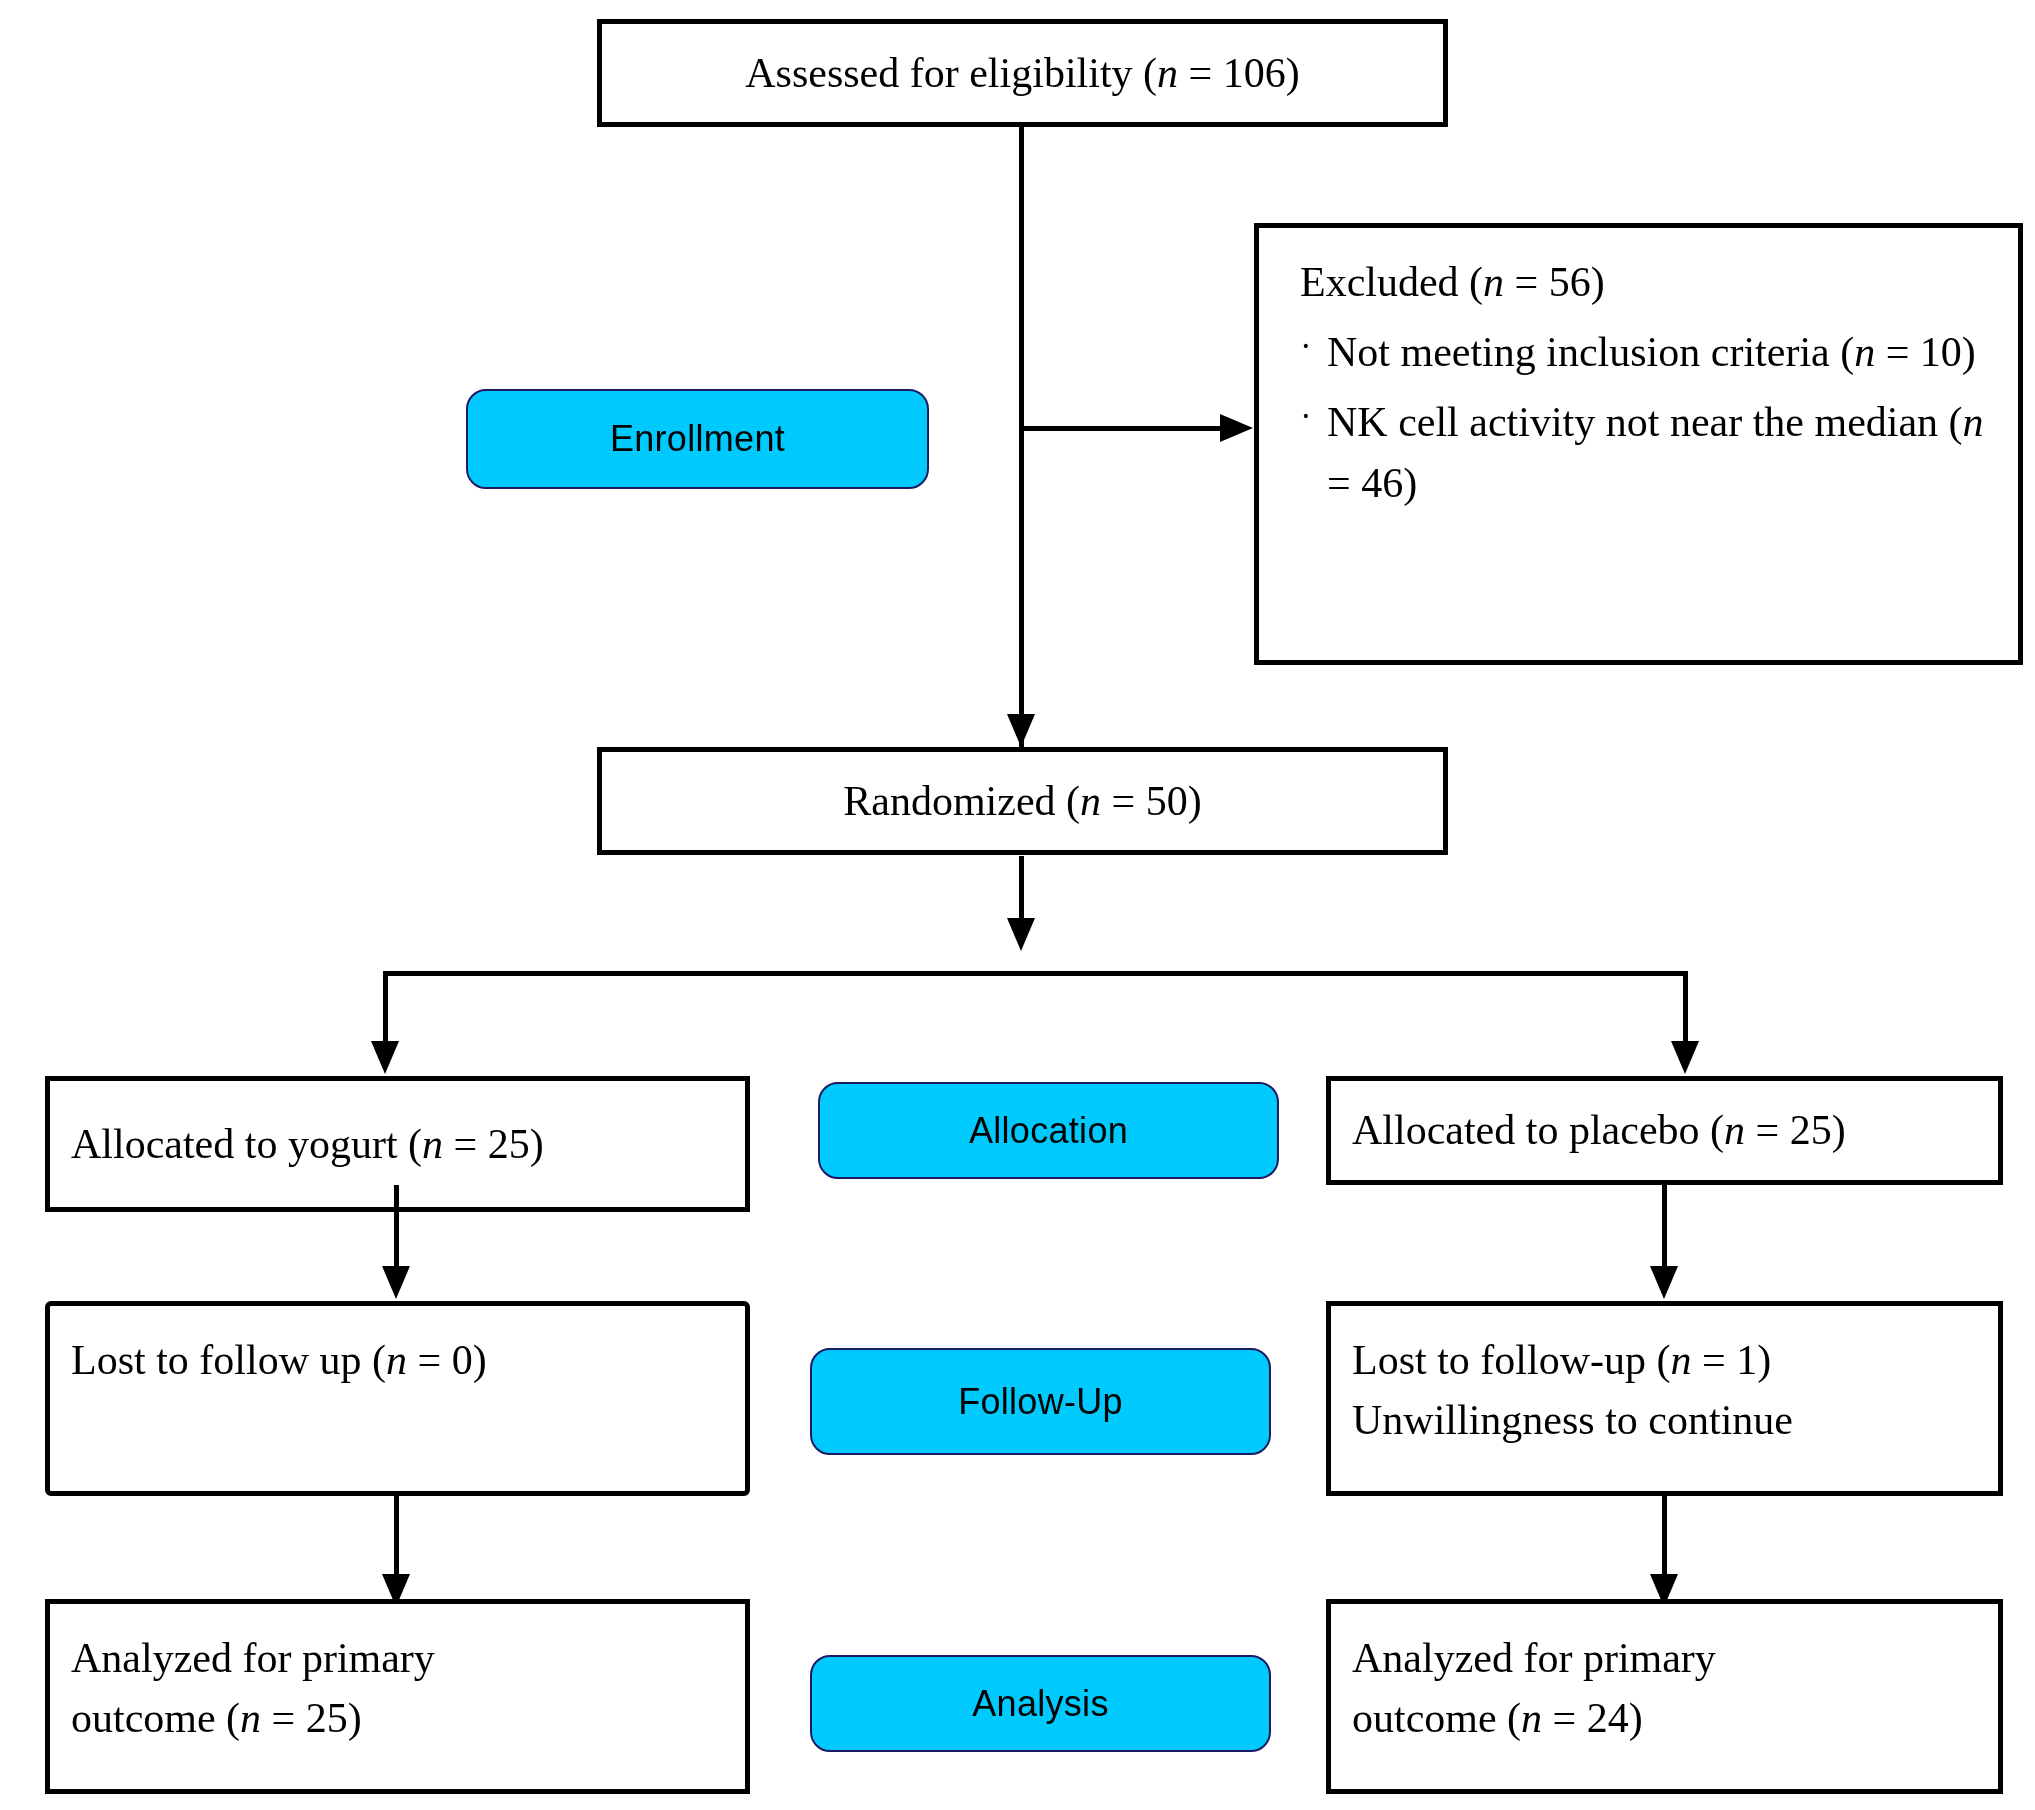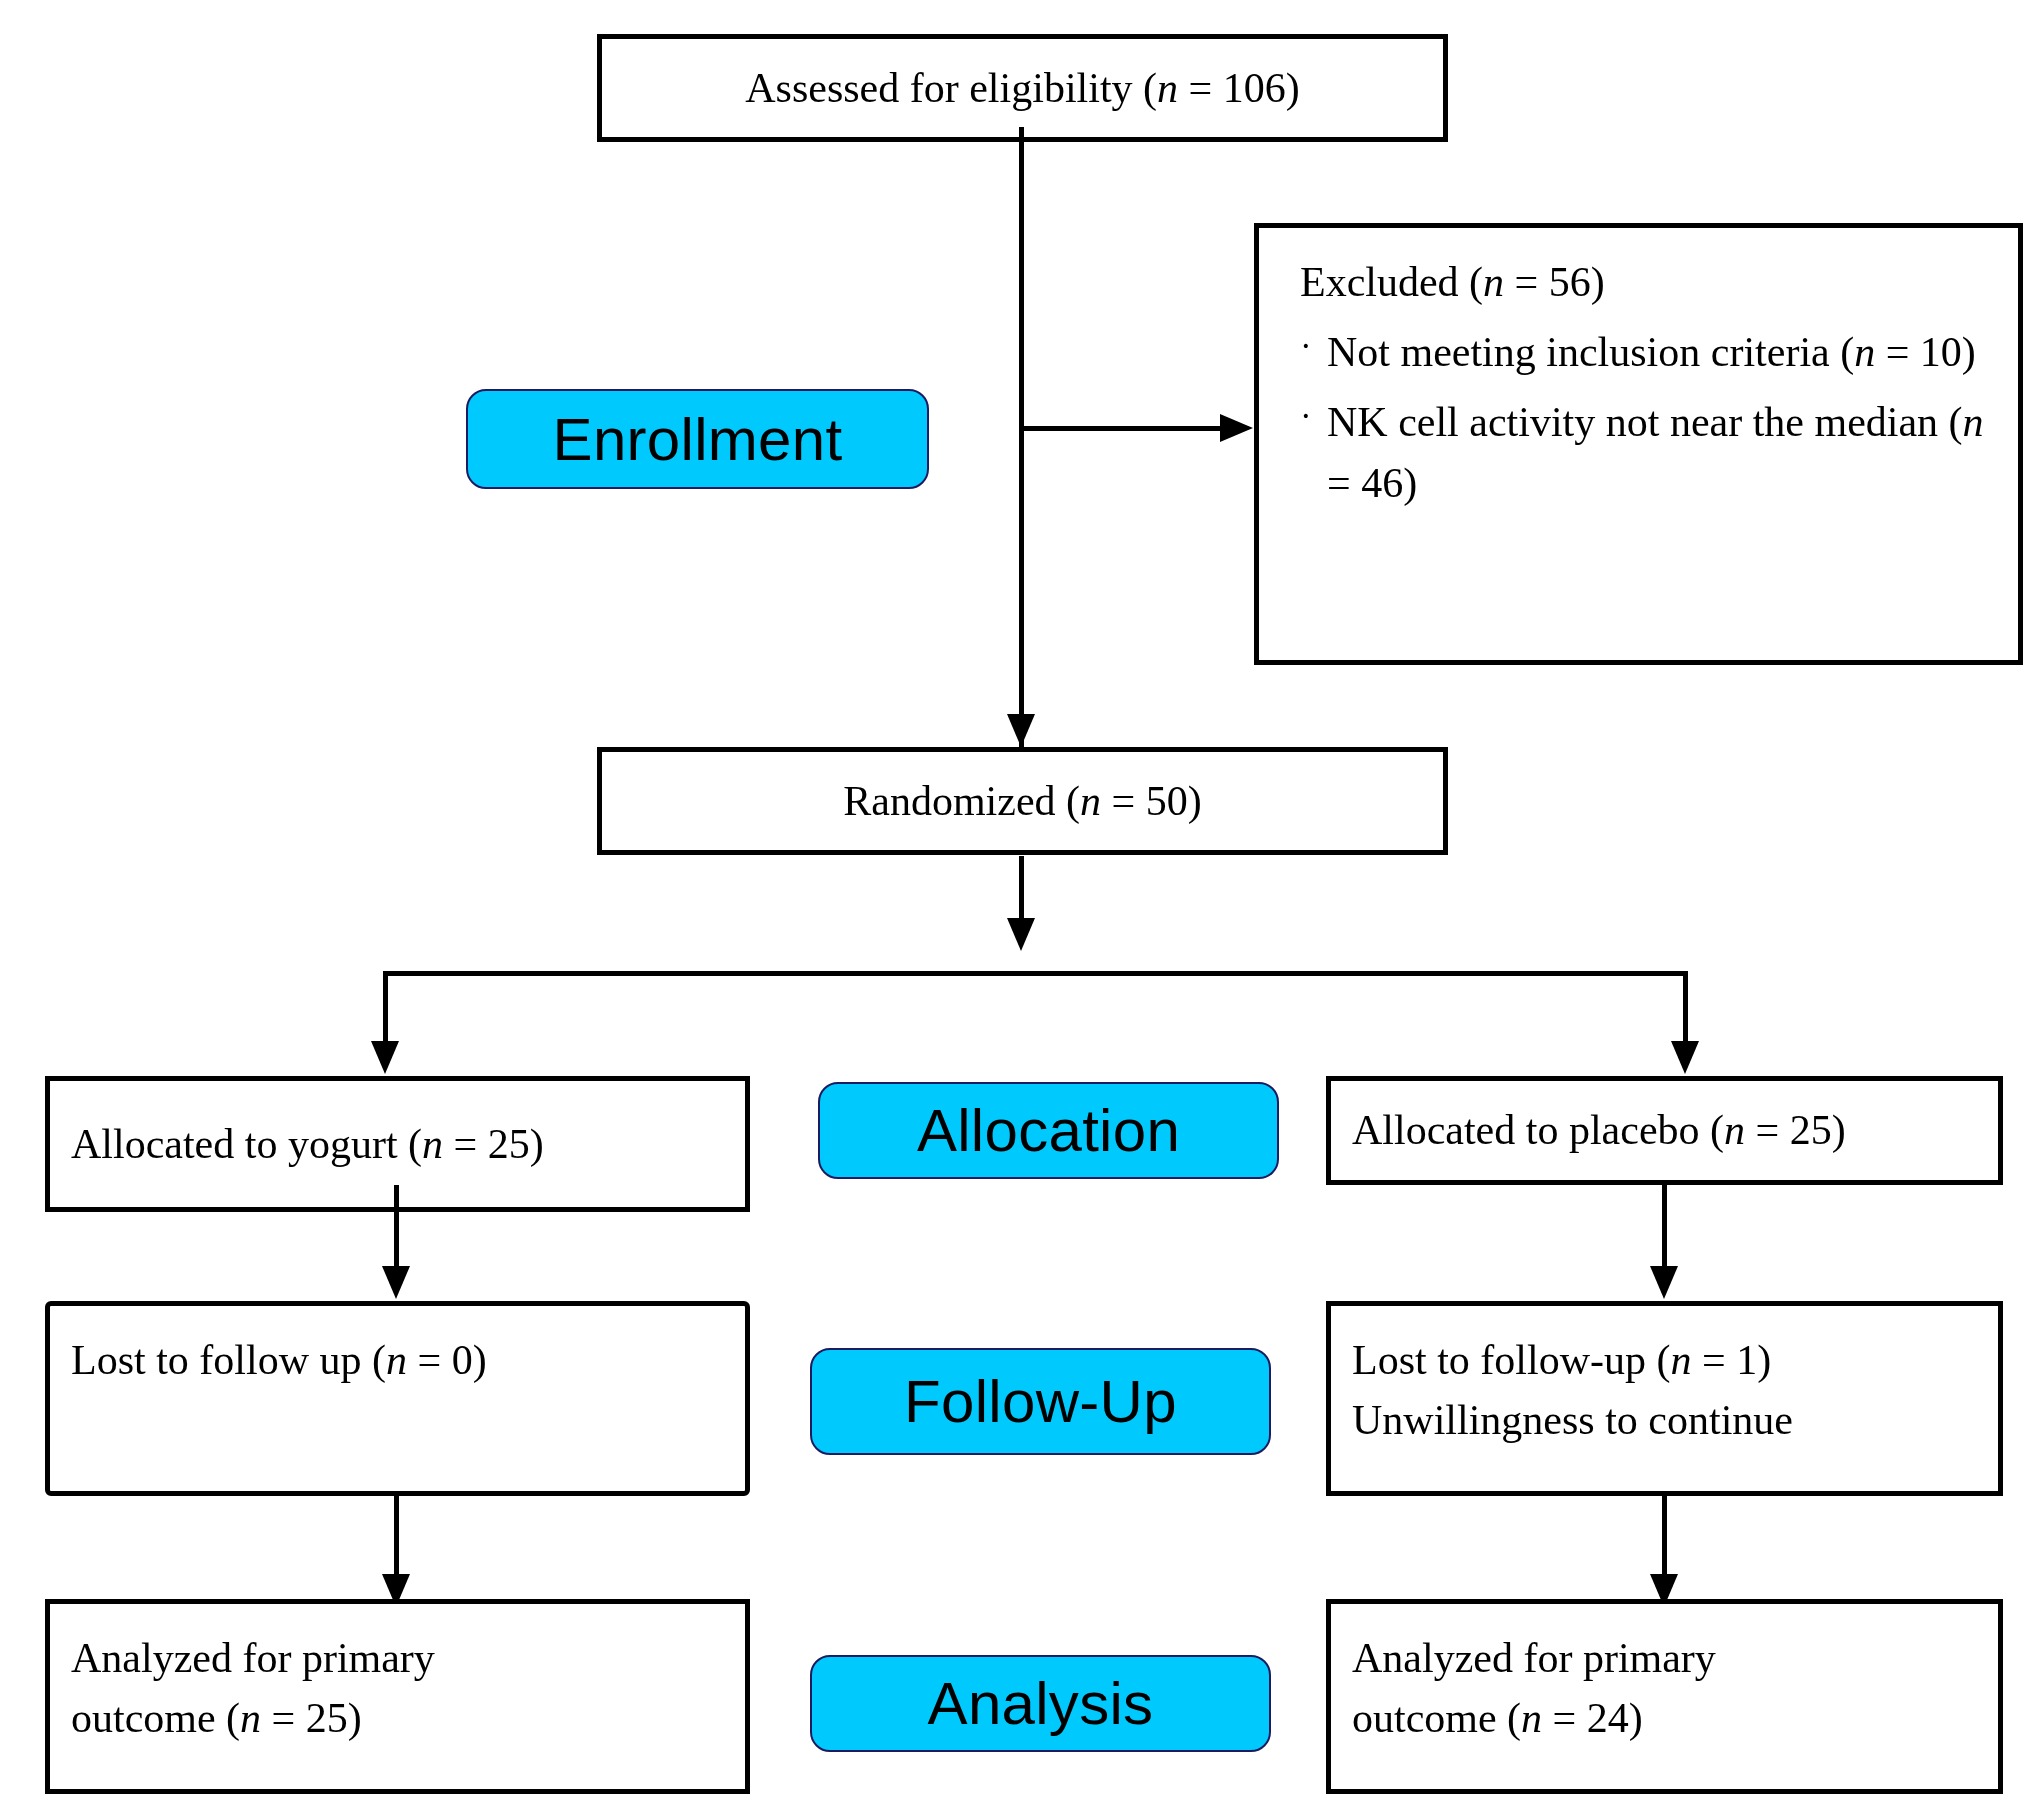--- a/index.html
+++ b/index.html
@@ -63,21 +63,21 @@
     position: absolute;
     box-sizing: border-box;
     background: #00c9fd;
     border: 2.9px solid #1b1b62;
     border-radius: 20px;
     display: flex;
     align-items: center;
     justify-content: center;
     color: #000000;
     font-family: "Liberation Sans", "DejaVu Sans", sans-serif;
-    font-size: 60px;
+    font-size: 36px;
     letter-spacing: 0.3px;
   }
 
   
   .vline {
     position: absolute;
     background: #000000;
     width: 5.3px;
   }
   .hline {
@@ -100,21 +100,21 @@
     border-top: 14px solid transparent;
     border-bottom: 14px solid transparent;
     border-left: 33px solid #000000;
   }
 </style>
 </head>
 <body>
 
 <div id="canvas">
 
-  <div class="flowbox center" style="left:597px; top:19px; width:851px; height:108px;margin-top:15px;">
+  <div class="flowbox center" style="left:597px; top:19px; width:851px; height:108px;">
     <span class="boxtext"><span>Assessed for eligibility (</span><span class="it">n</span><span> = 106)</span></span>
   </div>
 
   <div class="vline" style="left:1019px; top:127px; height:621px;"></div>
 
   <div class="hline" style="left:1021px; top:426px; width:200px;"></div>
   <div class="arrow-right" style="left:1220px; top:414px;"></div>
 
   <div class="stage-pill" style="left:466px; top:389px; width:463px; height:100px;">
     <span>Enrollment</span>

